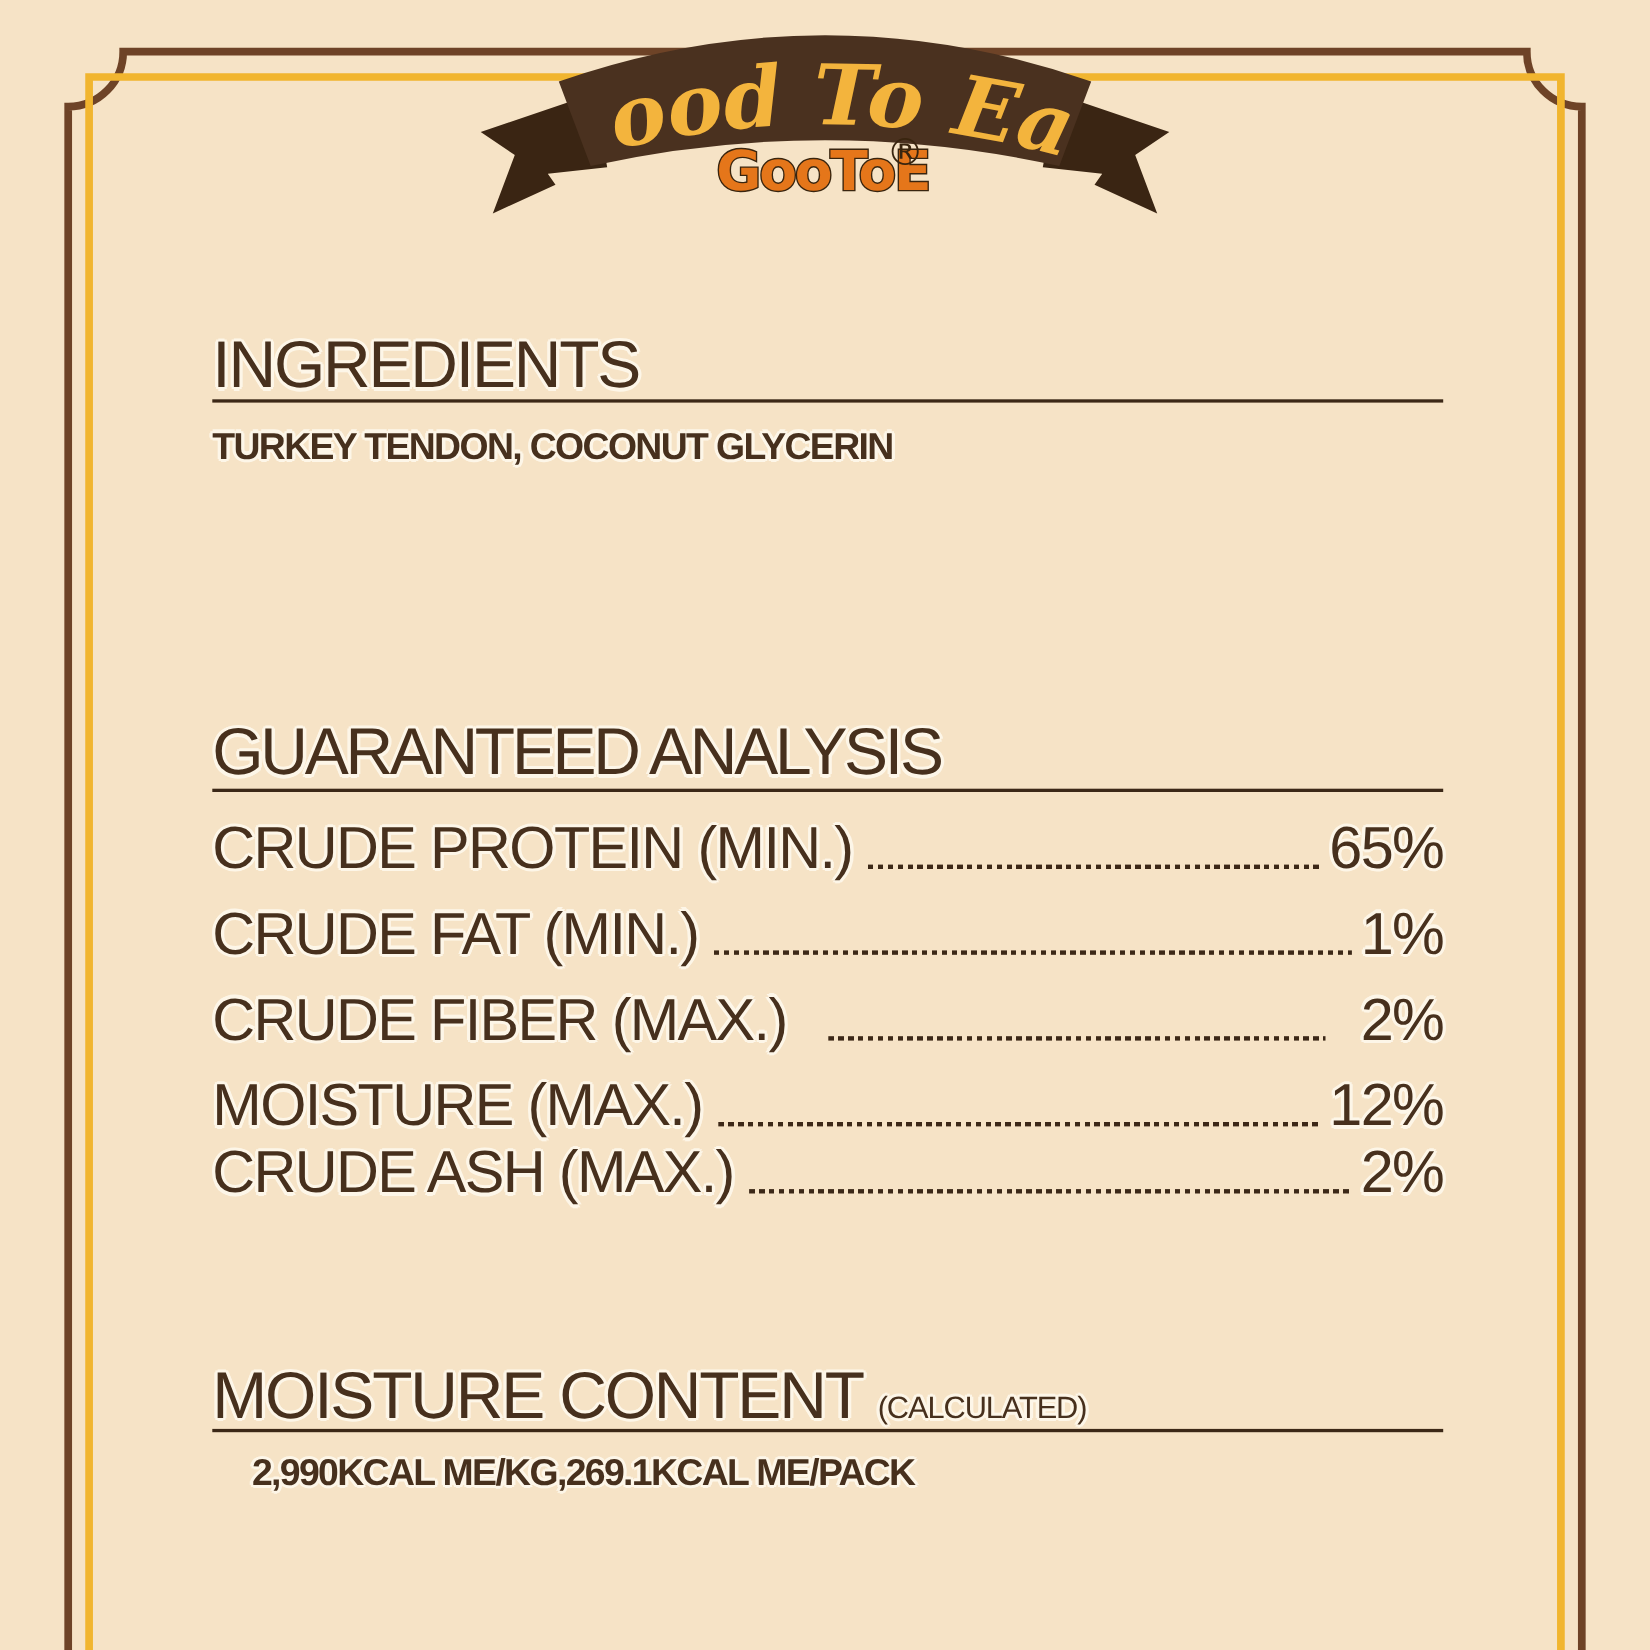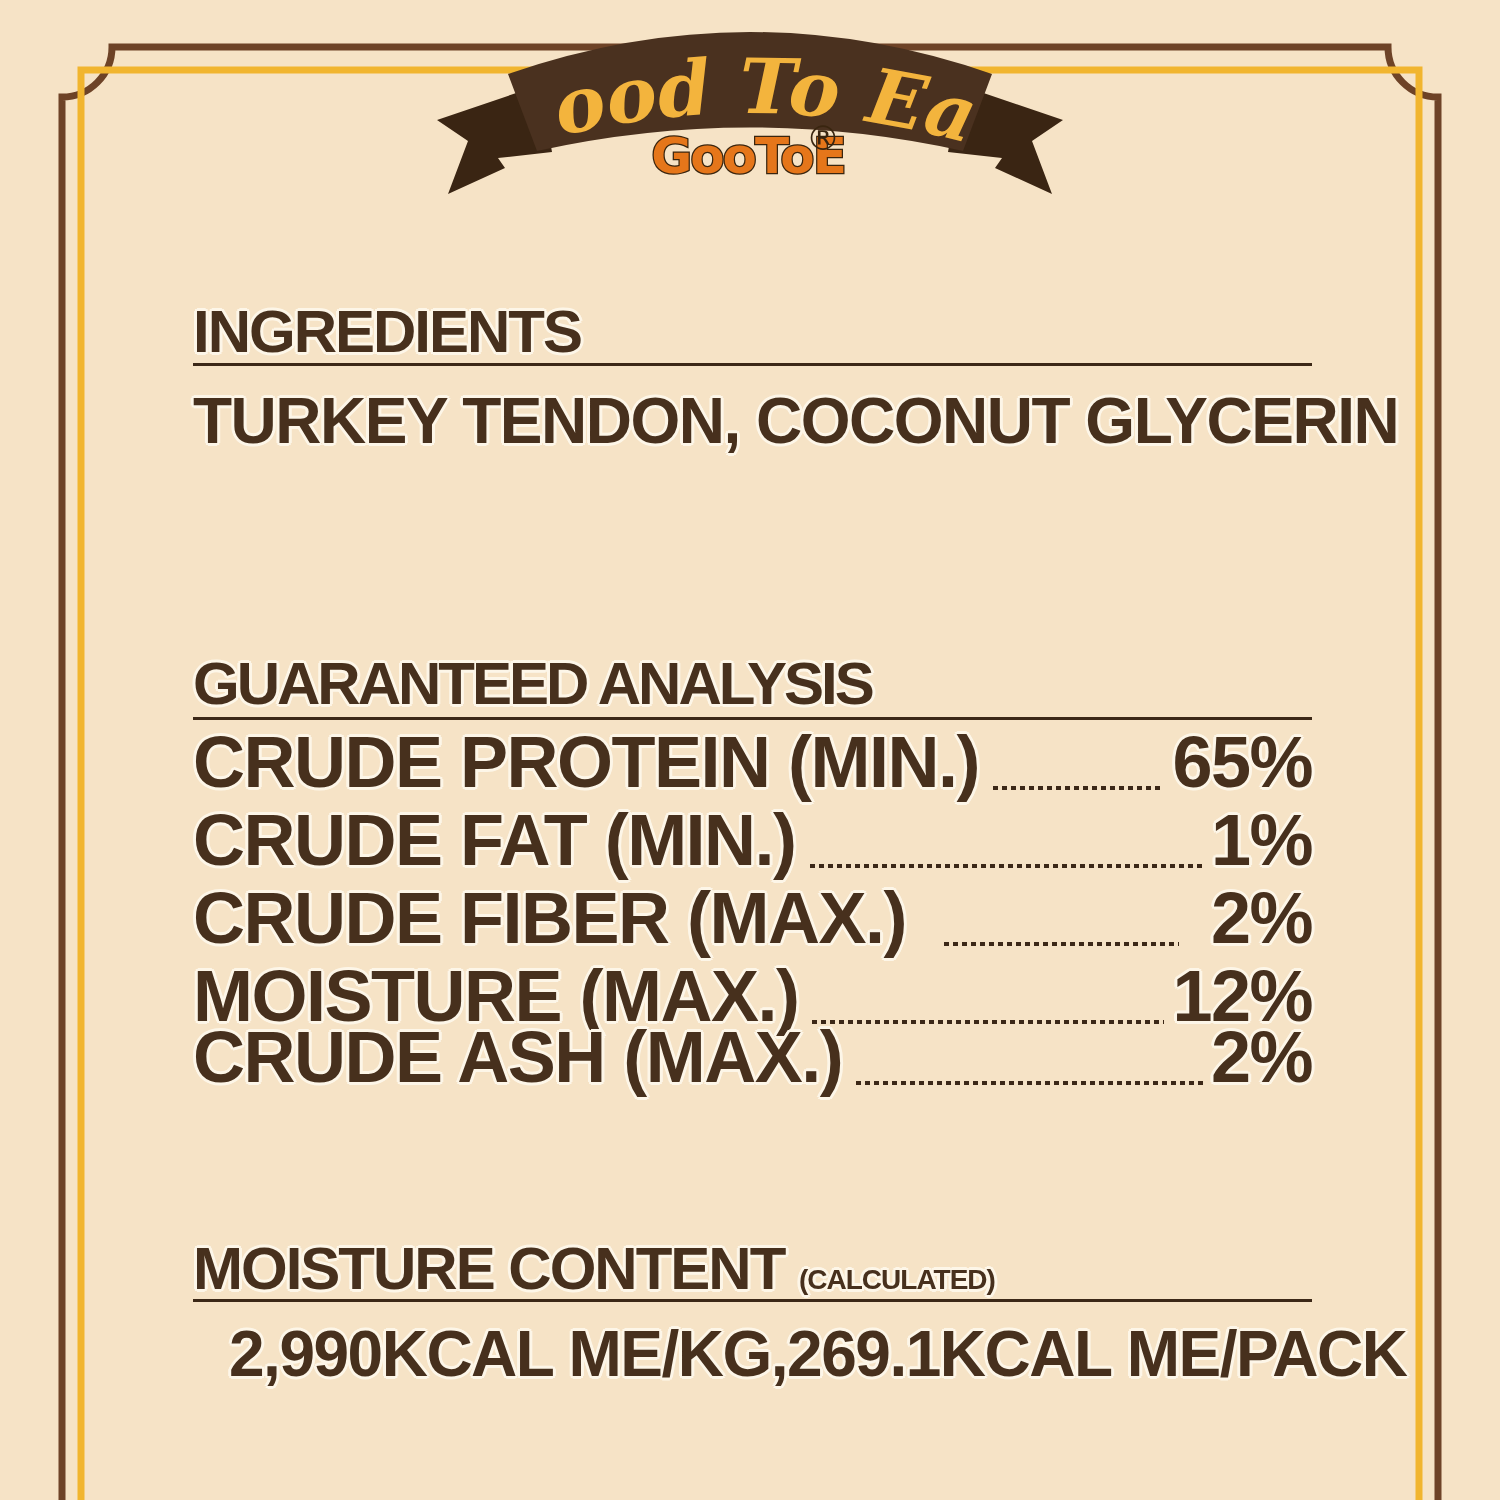--- a/index.html
+++ b/index.html
@@ -17,46 +17,46 @@
   svg.frame{position:absolute;left:0;top:0;z-index:1;}
   svg.banner{position:absolute;left:420px;top:0;z-index:3;}
   .content{position:absolute;left:193px;top:0;width:1119px;z-index:2;color:#47301d;}
   .halo{
     text-shadow:
       3px 0 0 #fdf6e8,-3px 0 0 #fdf6e8,0 3px 0 #fdf6e8,0 -3px 0 #fdf6e8,
       2px 2px 0 #fdf6e8,-2px 2px 0 #fdf6e8,2px -2px 0 #fdf6e8,-2px -2px 0 #fdf6e8;
   }
   .sec-title{
     position:absolute;left:0;margin:0;
-    font-size:60px;font-weight:bold;line-height:1;letter-spacing:-2px;
+    font-size:60px;font-weight:normal;line-height:1;letter-spacing:-2px;
     white-space:nowrap;color:#47301d;
   }
   .t1{top:302px;}
   .t2{top:654px;letter-spacing:-3px;}
   .t3{top:1239px;}
   .title-suffix{font-size:28px;letter-spacing:-1px;}
   .rule{
     position:absolute;left:0;width:1119px;height:3px;background:#3c2817;
   }
   .r1{top:363px;}
   .r2{top:717px;}
   .r3{top:1299px;}
   .body-line{
     position:absolute;left:0;margin:0;
-    font-size:64px;font-weight:bold;line-height:1;letter-spacing:-1.5px;
+    font-size:34px;font-weight:bold;line-height:1;letter-spacing:-1.5px;
     white-space:nowrap;color:#47301d;
   }
   .p1{top:389px;}
   .p3{top:1322px;margin-left:36px;}
   .ga-row{
     position:absolute;left:0;width:1119px;height:56px;
     display:flex;align-items:flex-end;
   }
   .ga-row .lbl,.ga-row .val{
-    font-size:72px;font-weight:bold;line-height:1;letter-spacing:-1.5px;
+    font-size:54px;font-weight:normal;line-height:1;letter-spacing:-1.5px;
     white-space:nowrap;color:#47301d;
   }
   .ga-row .leader{
     flex:1;height:4px;margin:0 8px 8px 14px;
     background-image:repeating-linear-gradient(90deg,#3c2817 0 5px,transparent 5px 9px);
   }
   .row0{top:742px;}
   .row1{top:820px;}
   .row2{top:898px;gap:24px;}
   .row3{top:976px;text-align:center;}

